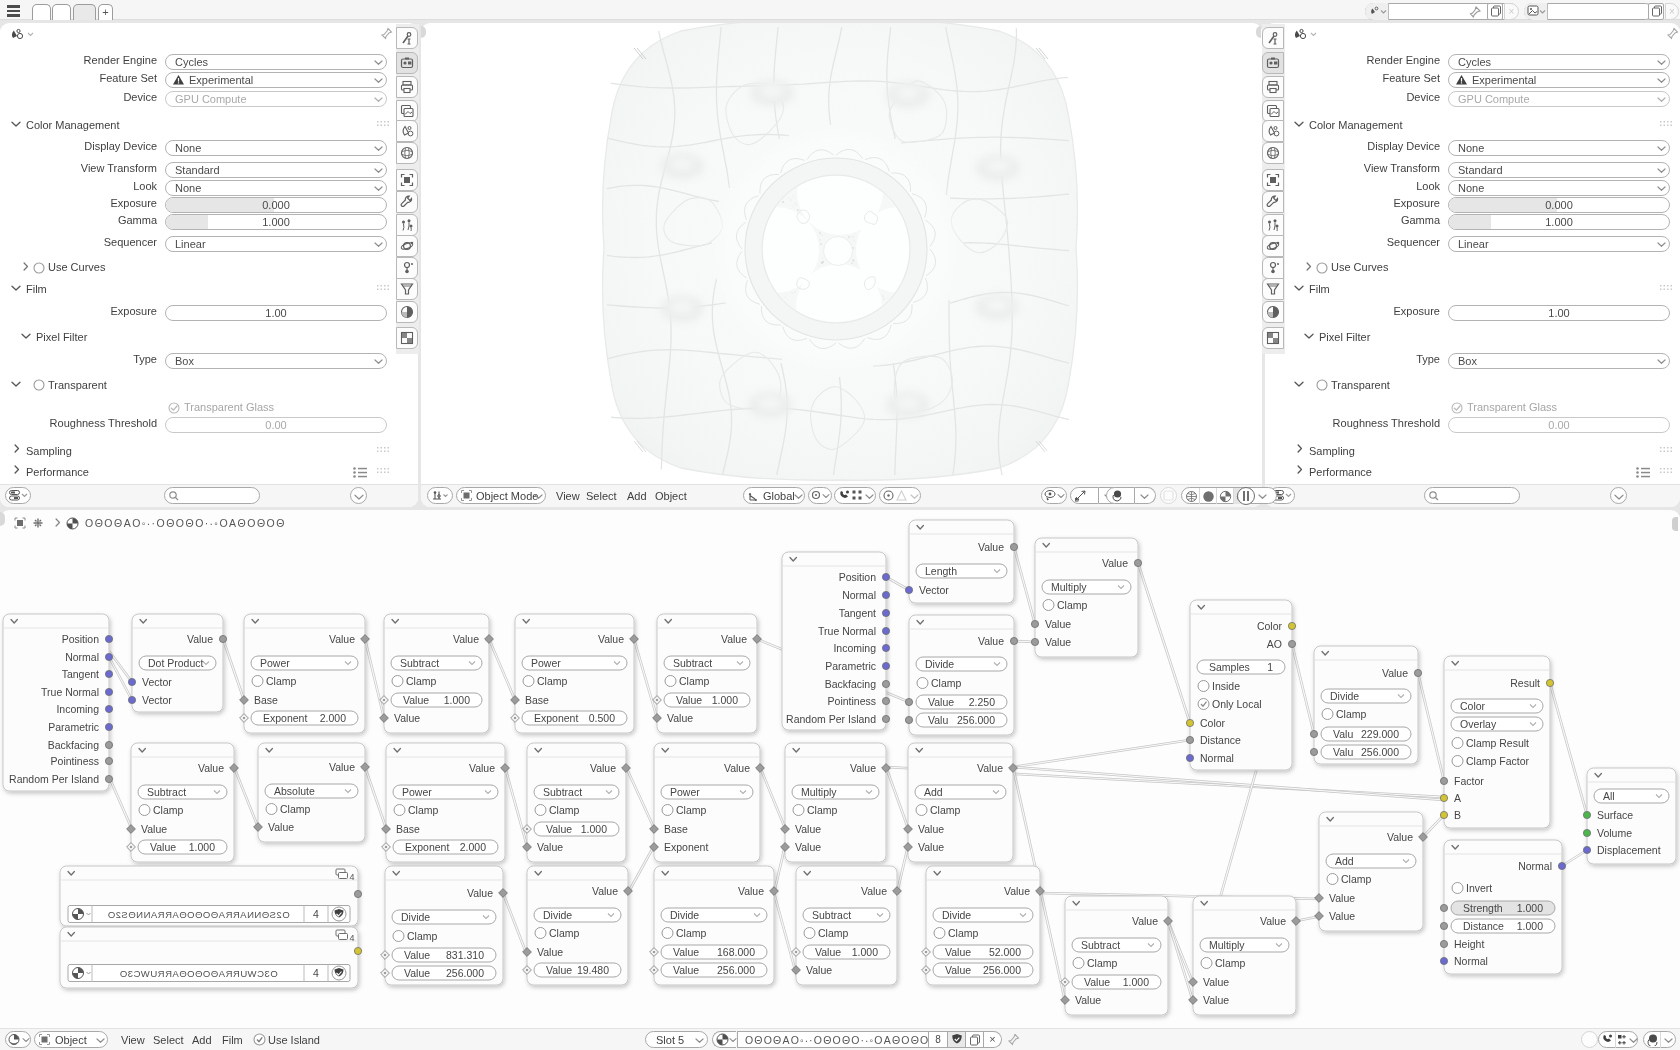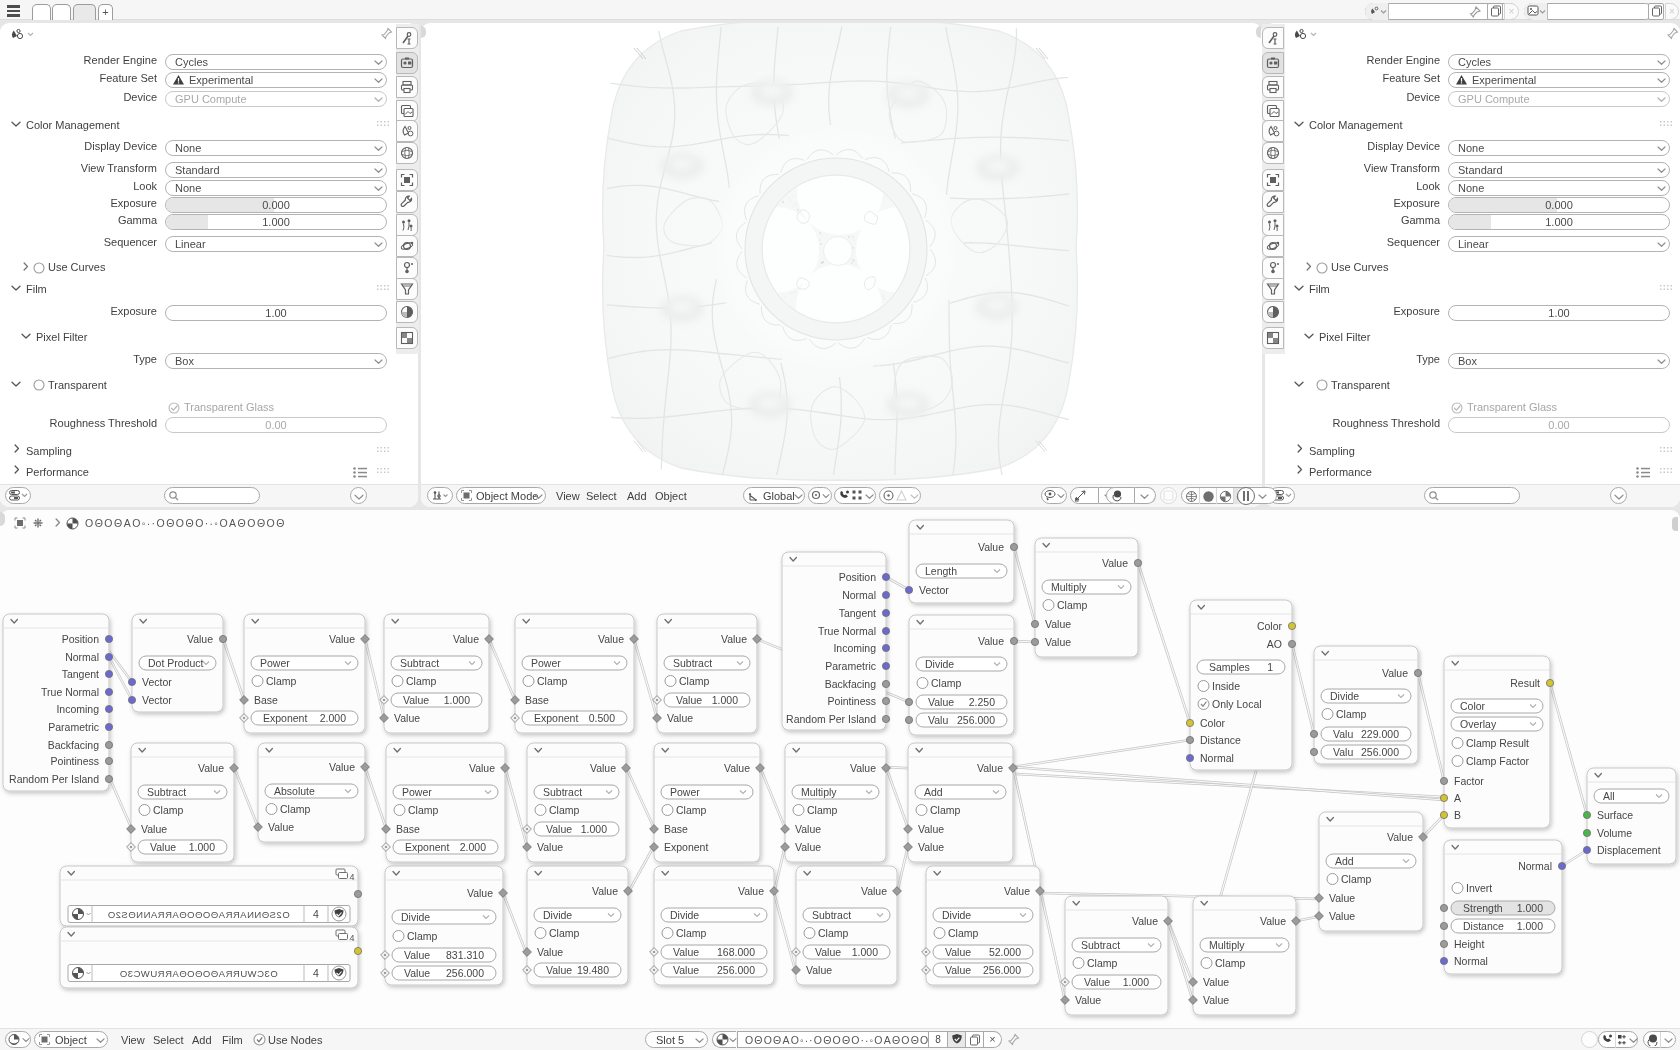--- a/index.html
+++ b/index.html
@@ -1761,21 +1761,21 @@
 <div class="txt" style="left:153px;top:1034px">Select</div>
 
 <div class="txt" style="left:192px;top:1034px">Add</div>
 
 <div class="txt" style="left:222px;top:1034px">Film</div>
 
 <svg class="abs" style="left:253px;top:1033px" width="13" height="13" viewBox="0 0 13 13">
 <circle cx="6.5" cy="6.5" r="5.5" fill="#fff" stroke="#9a9a9a" stroke-width="1.1"></circle>
     <path d="M4 6.5 l2 2.2 3.2-4.4" fill="none" stroke="#777" stroke-width="1.3"></path>
 </svg>
-<div class="txt" style="left:268px;top:1034px">Use Nodes</div>
+<div class="txt" style="left:268px;top:1034px">Use Island</div>
 
 <div class="abs" style="left:645px;top:1031px;width:63px;height:17px;border:1px solid #a9a9a9;border-radius:9px;background:#fff"></div>
 <div class="txt" style="left:656px;top:1034px">Slot 5</div>
 <svg class="abs" style="left:695px;top:1037px" width="9" height="7" viewBox="0 0 9 7">
     <path d="M1 1.9600000000000002 L4.5 5.25 L8 1.9600000000000002" fill="none" stroke="#8f8f8f" stroke-width="1.2" stroke-linecap="round" stroke-linejoin="round"></path>
   </svg>
 
 <div class="abs" style="left:712px;top:1031px;width:24px;height:17px;border:1px solid #a9a9a9;border-radius:9px 0 0 9px;background:#fff;border-right:none"></div>
 <svg class="abs" style="left:716px;top:1033px" width="13" height="13" viewBox="0 0 13 13">
 <circle cx="6.5" cy="6.5" r="5.5" fill="none" stroke="#4f4f4f" stroke-width="1"></circle>

